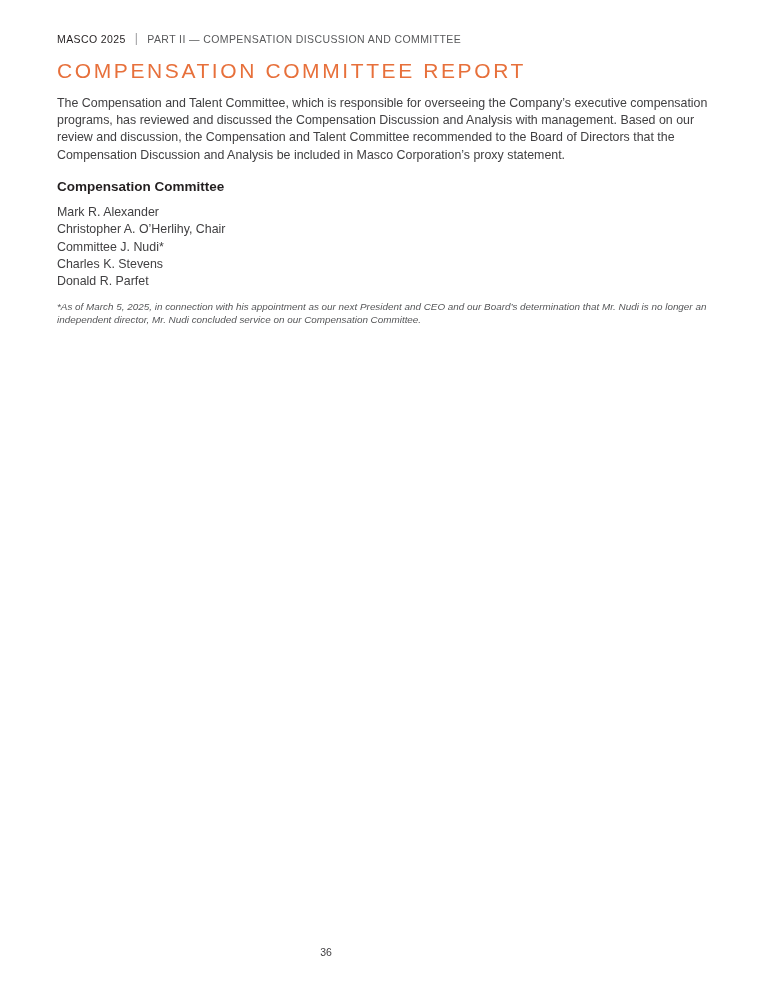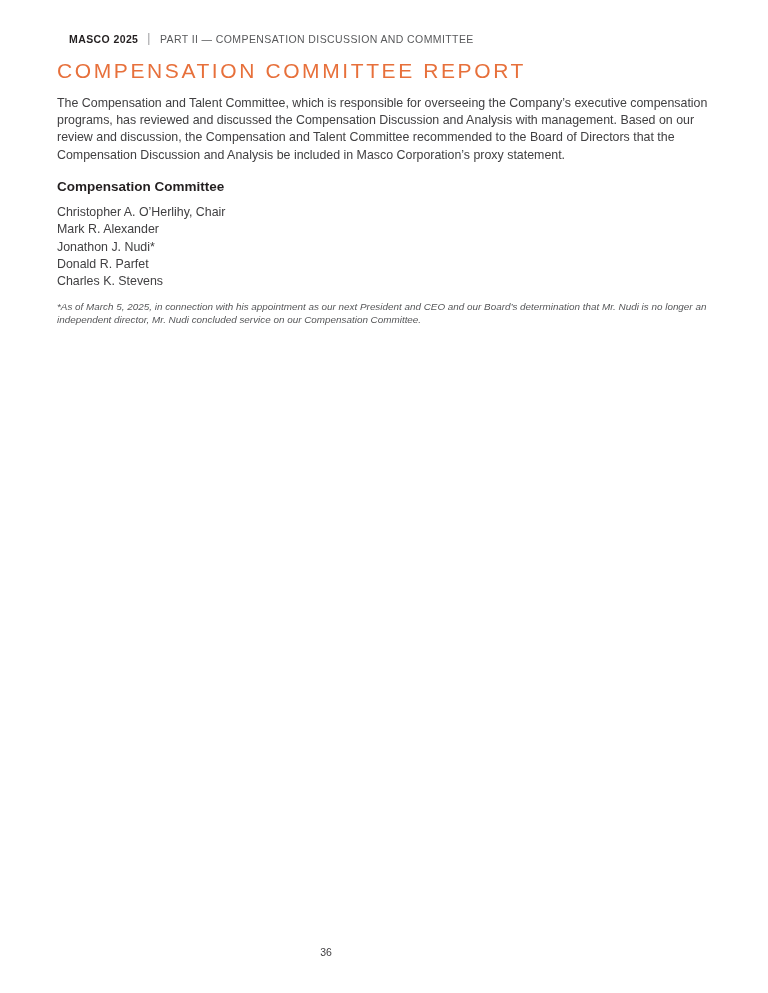--- a/index.html
+++ b/index.html
@@ -23,23 +23,22 @@
   }
   .doc-header {
     display: flex;
     align-items: center;
     font-size: 10.5px;
     line-height: 12px;
     letter-spacing: 0.4px;
     white-space: nowrap;
   }
   .brand {
-    font-weight: bold;
+    font-weight: normal;
     color: #231f20;
-    margin-left: 12px;
   }
   .header-sep {
     color: #9a9b9d;
     margin: 0 9px;
     font-weight: 300;
     font-size: 12px;
     position: relative;
     top: -1px;
   }
   .section-label {
@@ -105,25 +104,25 @@
       <span class="section-label">PART II — COMPENSATION DISCUSSION AND COMMITTEE</span>
     </div>
 
     <h1 class="doc-title">COMPENSATION COMMITTEE REPORT</h1>
 
     <p class="body-paragraph">The Compensation and Talent Committee, which is responsible for overseeing the Company’s executive compensation programs, has reviewed and discussed the Compensation Discussion and Analysis with management. Based on our review and discussion, the Compensation and Talent Committee recommended to the Board of Directors that the Compensation Discussion and Analysis be included in Masco Corporation’s proxy statement.</p>
 
     <h2 class="committee-heading">Compensation Committee</h2>
 
     <div class="member-list">
+      <div class="member">Mark R. Alexander</div>
       <div class="member">Christopher A. O’Herlihy, Chair</div>
-      <div class="member">Mark R. Alexander</div>
-      <div class="member">Jonathon J. Nudi*</div>
+      <div class="member">Committee J. Nudi*</div>
+      <div class="member">Charles K. Stevens</div>
       <div class="member">Donald R. Parfet</div>
-      <div class="member">Charles K. Stevens</div>
     </div>
 
     <p class="footnote">*As of March 5, 2025, in connection with his appointment as our next President and CEO and our Board’s determination that Mr. Nudi is no longer an independent director, Mr. Nudi concluded service on our Compensation Committee.</p>
 
   </div>
 
   <div class="page-footer">36</div>
 </div>
 
 </body></html>

